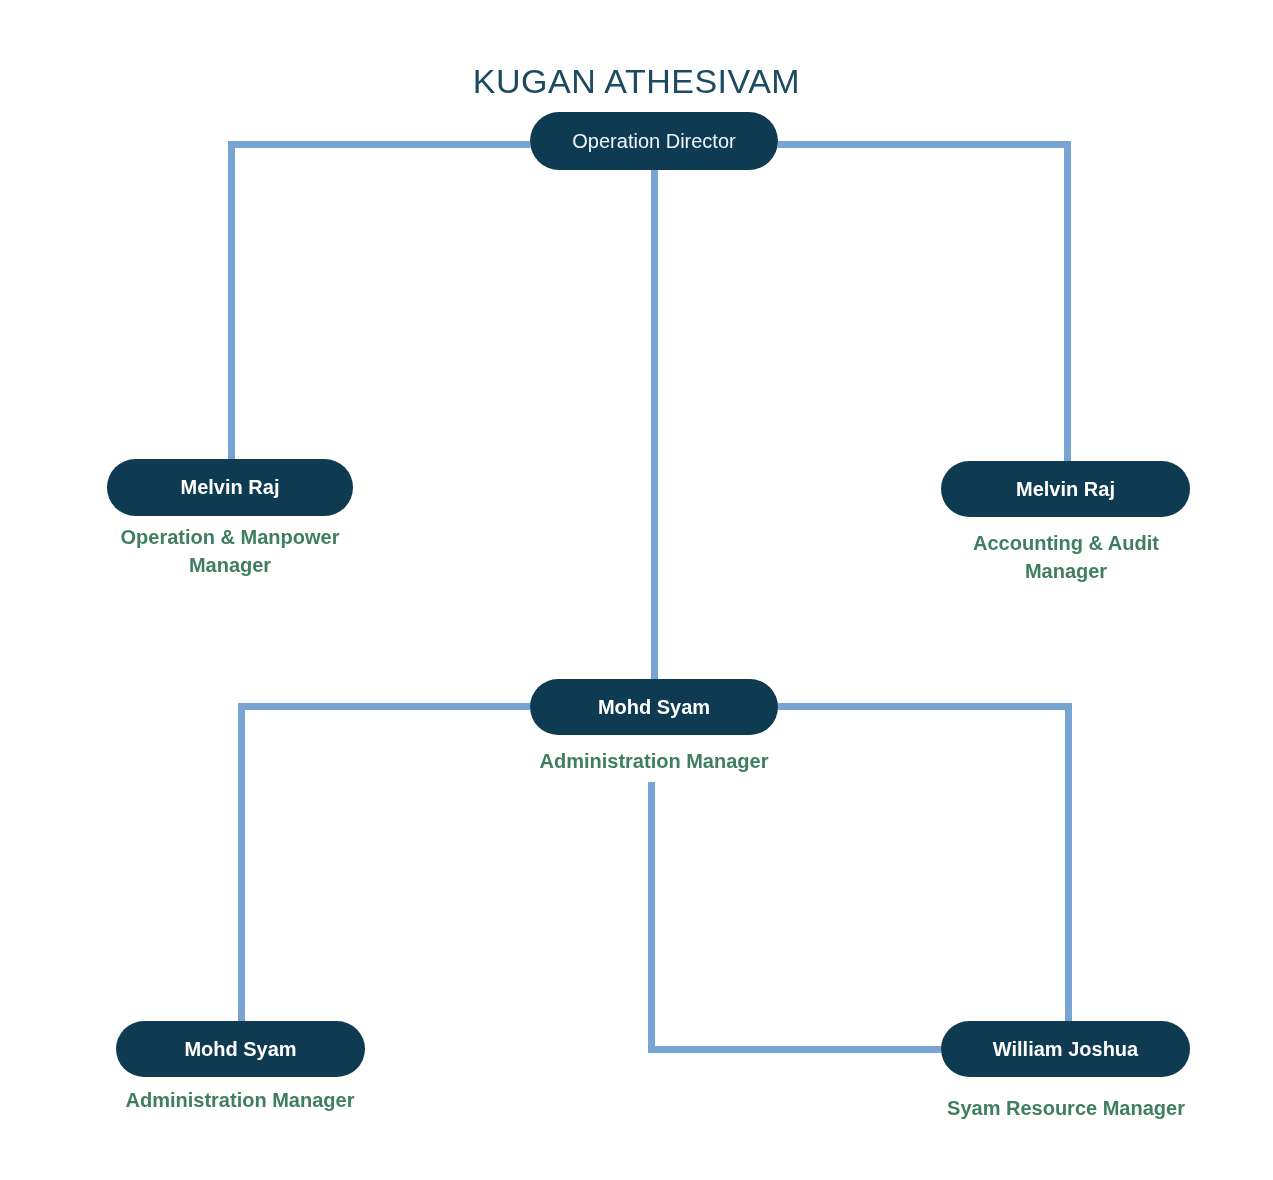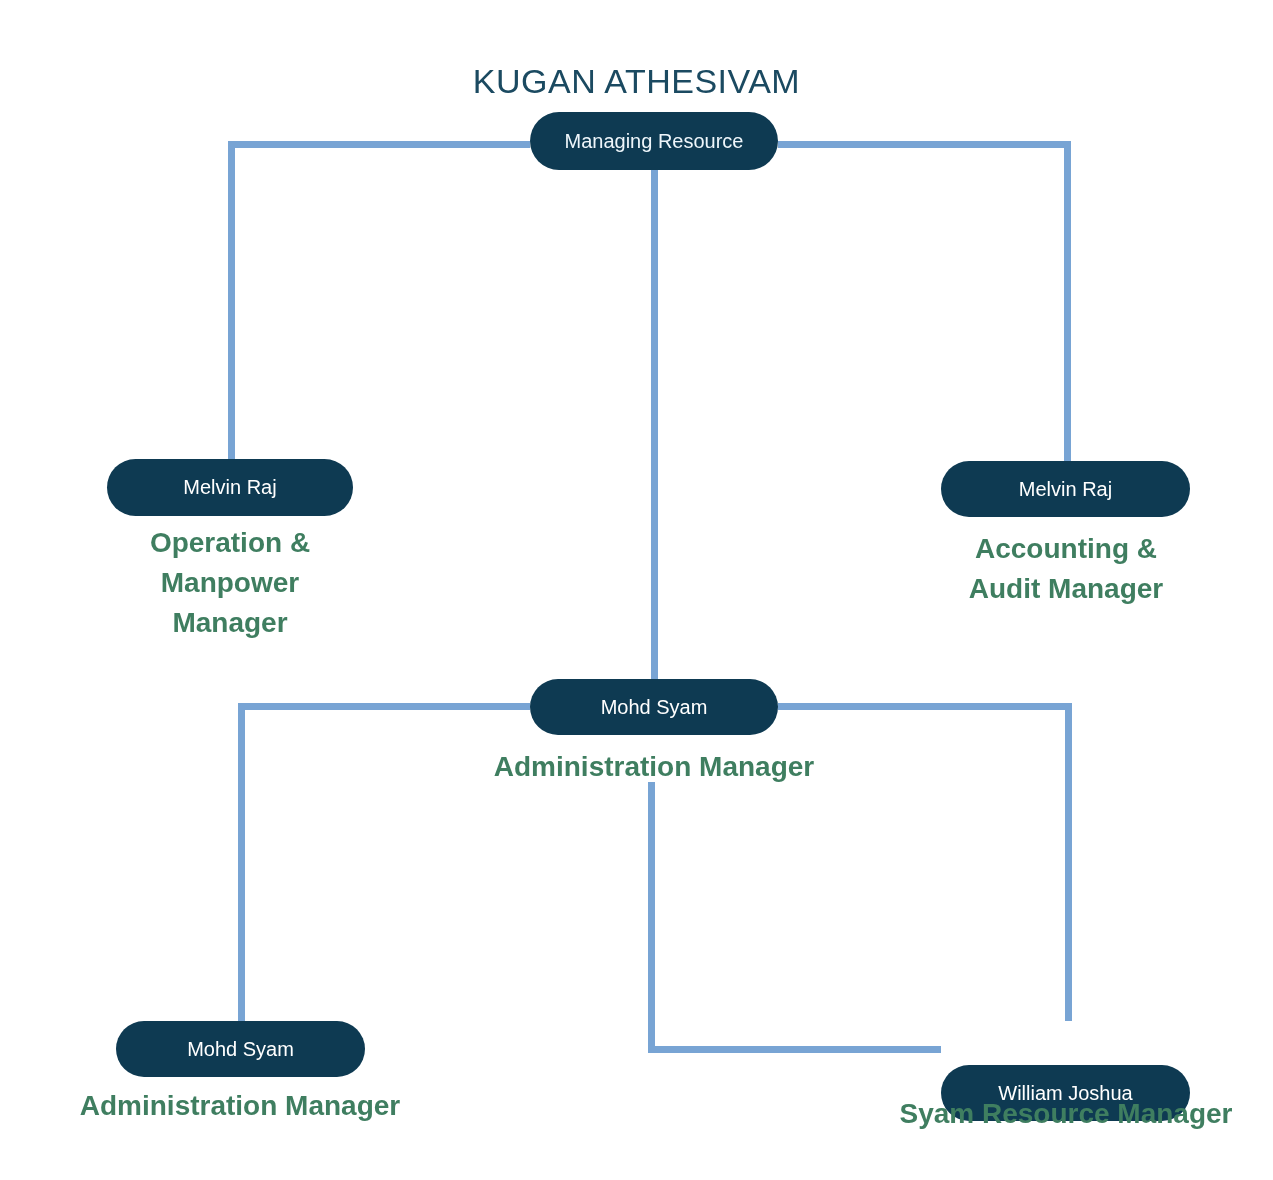--- a/index.html
+++ b/index.html
@@ -32,39 +32,39 @@
   }
   .node {
     position: absolute;
     display: flex;
     align-items: center;
     justify-content: center;
     background: var(--node-fill, #0e3a52);
     color: var(--node-text, #ffffff);
     border-radius: 30px;
     font-size: 20px;
-    font-weight: 400;
+    font-weight: 700;
     text-align: center;
   }
   .node.regular { font-weight: 400; color: #eef6fb; }
   .role {
     position: absolute;
     text-align: center;
-    font-size: 28px;
+    font-size: 20px;
     font-weight: 700;
     line-height: 1.42;
     color: var(--role-color, #3f7e60);
   }
   
   .node-md          { left: 530px; top: 112px;  width: 248px; height: 58px; }
   .node-melvin-l    { left: 107px; top: 459px;  width: 246px; height: 57px; }
   .node-melvin-r    { left: 941px; top: 461px;  width: 249px; height: 56px; }
   .node-syam-c      { left: 530px; top: 679px;  width: 248px; height: 56px; }
   .node-syam-b      { left: 116px; top: 1021px; width: 249px; height: 56px; }
-  .node-william     { left: 941px; top: 1065px; width: 249px; height: 56px; }
+  .node-william     { left: 941px; top: 1021px; width: 249px; height: 56px; }
   
   .role-op          { left: 100px; top: 523px;  width: 260px; }
   .role-acct        { left: 946px; top: 529px;  width: 240px; text-align: center; }
   .role-admin-c     { left: 454px; top: 747px;  width: 400px; }
   .role-admin-b     { left: 40px;  top: 1086px; width: 400px; }
   .role-hr          { left: 866px; top: 1094px; width: 400px; }
   
   .c-md-left-h      { left: 228px;  top: 141px;  width: 302px; height: 7px; }
   .c-md-left-v      { left: 228px;  top: 141px;  width: 7px;   height: 318px; }
   .c-md-right-h     { left: 778px;  top: 141px;  width: 293px; height: 7px; }
@@ -90,21 +90,21 @@
   <div class="connector c-md-right-v"></div>
   <div class="connector c-md-center-v"></div>
   <div class="connector c-admin-left-h"></div>
   <div class="connector c-admin-left-v"></div>
   <div class="connector c-admin-right-h"></div>
   <div class="connector c-admin-right-v"></div>
   <div class="connector c-admin-down-v"></div>
   <div class="connector c-admin-down-h"></div>
 
   <div class="node regular node-md">
-    <span>Managing Resource</span>
+    <span>Operation Director</span>
   </div>
 
   <div class="node node-melvin-l">
     <span>Melvin Raj</span>
   </div>
   <div class="role role-op">Operation &amp; Manpower Manager</div>
 
   <div class="node node-melvin-r">
     <span>Melvin Raj</span>
   </div>

